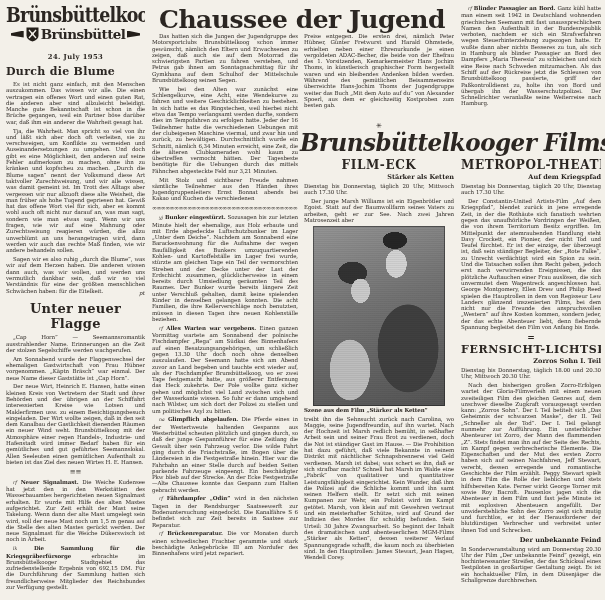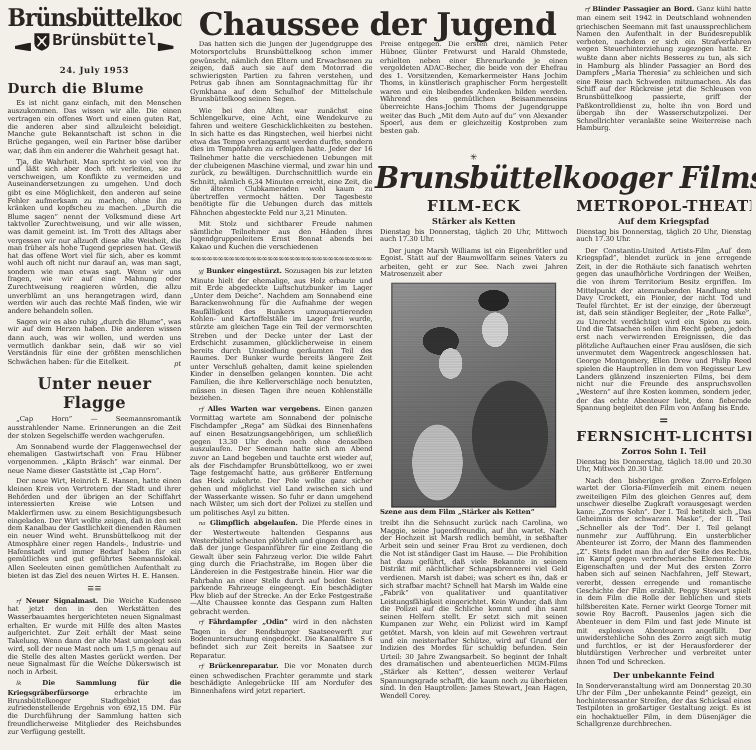--- a/index.html
+++ b/index.html
@@ -20,27 +20,27 @@
   
   .h-blume{font-size:11px; font-weight:bold; margin:4px 0 3px; letter-spacing:0.3px;}
   .h-flagge{font-size:13px; font-weight:bold; text-align:center; margin:5px 0 3px; letter-spacing:0.2px;}
   .h-main{position:absolute; left:152px; top:5px; width:300px; text-align:center;
           font-size:25px; font-weight:bold; letter-spacing:-0.5px; white-space:nowrap;}
   .h-script{position:absolute; left:300px; top:129px; width:305px; text-align:center;
             font-size:23px; font-weight:bold; font-style:italic; letter-spacing:-0.5px;
             transform:scaleY(1.05); white-space:nowrap;}
   .cinema-name{font-size:12px; font-weight:bold; text-align:center; letter-spacing:0.6px;
                margin:2px 0 1px; white-space:nowrap;}
-  .film-title{font-size:6.5px; font-weight:bold; text-align:center; margin:1px 0 2px;}
+  .film-title{font-size:6.5px; font-weight:bold; text-align:right; margin:1px 0 2px;}
   .caption{font-size:5.8px; font-weight:bold; text-align:center; text-indent:0!important; margin:2px 0 3px;}
   
   .mast{ text-align:center; }
   .mast-l1{font-size:17.5px; font-weight:bold; letter-spacing:-0.8px; transform:scaleY(1.12);
            white-space:nowrap; font-family:"DejaVu Serif",serif;}
-  .mast-row{display:flex; align-items:flex-end; justify-content:center; gap:2px; margin-top:1px;font-family:Liberation Mono, monospace;}
+  .mast-row{display:flex; align-items:center; justify-content:center; gap:2px; margin-top:1px;}
   .mast-l2{font-size:13.5px; font-weight:bold; letter-spacing:-0.6px; white-space:nowrap;}
   .flourish{display:inline-block; width:13px; height:7px; background:#241f1a;
             clip-path:polygon(0 40%,100% 0,100% 100%,0 70%);}
   .flourish.r{transform:scaleX(-1);}
   .mast-date{font-size:6.8px; font-weight:bold; margin-top:11px; letter-spacing:0.4px;}
   
   .orn{display:block; text-align:center; font-size:7px; line-height:8px; margin:2px 0 3px;}
   .chain{display:block; font-size:6px; line-height:7px; letter-spacing:-0.6px; white-space:nowrap;
          overflow:hidden; margin:2px 0 3px; text-align:center;}
   .eq{display:block; text-align:center; font-size:9px; font-weight:bold; line-height:8px; margin:2px 0;}

